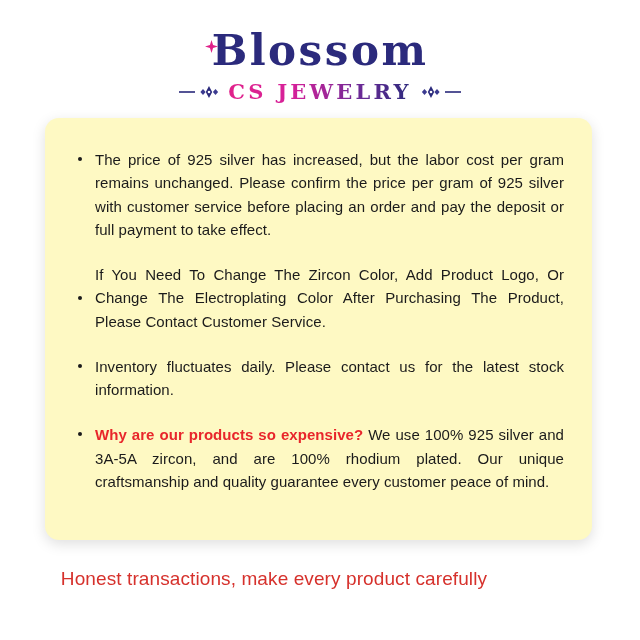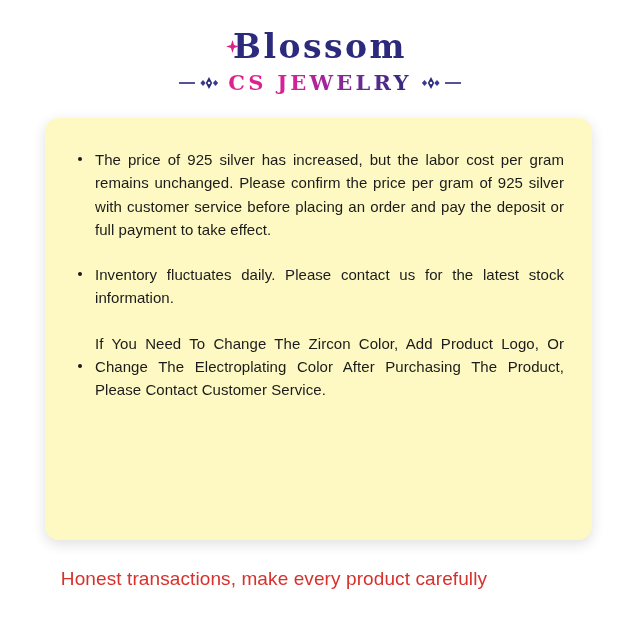--- a/index.html
+++ b/index.html
@@ -18,21 +18,21 @@
   
   .brand {
     width: 640px;
     padding-top: 30px;
     text-align: center;
   }
   .brand-name {
     position: relative;
     display: inline-block;
     font-family: "DejaVu Serif", "Liberation Serif", serif;
-    font-size: 33px;
+    font-size: 42px;
     font-weight: 700;
     letter-spacing: 2.5px;
     color: #2b2a7c;
     line-height: 1.0;
     padding: 0 4px;
   }
   .brand-sparkle {
     position: absolute;
     left: -3px;
     top: 10px;
@@ -163,27 +163,31 @@
 </div>
 
 <div class="card">
   <ul class="notes">
 
     <li class="note">
       <span class="dot"></span>
       <span>The price of 925 silver has increased, but the labor cost per gram remains unchanged. Please confirm the price per gram of 925 silver with customer service before placing an order and pay the deposit or full payment to take effect.</span>
     </li>
 
+    <li class="note mid">
+      <span class="dot"></span>
+      <span>If You Need To Change The Zircon Color, Add Product Logo, Or Change The Electroplating Color After Purchasing The Product, Please Contact Customer Service.</span>
+    </li>
+
     <li class="note">
       <span class="dot"></span>
       <span>Inventory fluctuates daily. Please contact us for the latest stock information.</span>
     </li>
 
-    <li class="note mid">
+    <li class="note">
       <span class="dot"></span>
-      <span>If You Need To Change The Zircon Color, Add Product Logo, Or Change The Electroplating Color After Purchasing The Product, Please Contact Customer Service.</span>
+      <span class="emph">Why are our products so expensive?</span><span> We use 100% 925 silver and 3A-5A zircon, and are 100% rhodium plated. Our unique craftsmanship and quality guarantee every customer peace of mind.</span>
     </li>
-
 
   </ul>
 </div>
 
 <div class="footer">Honest transactions, make every product carefully</div>
 
 </body></html>

